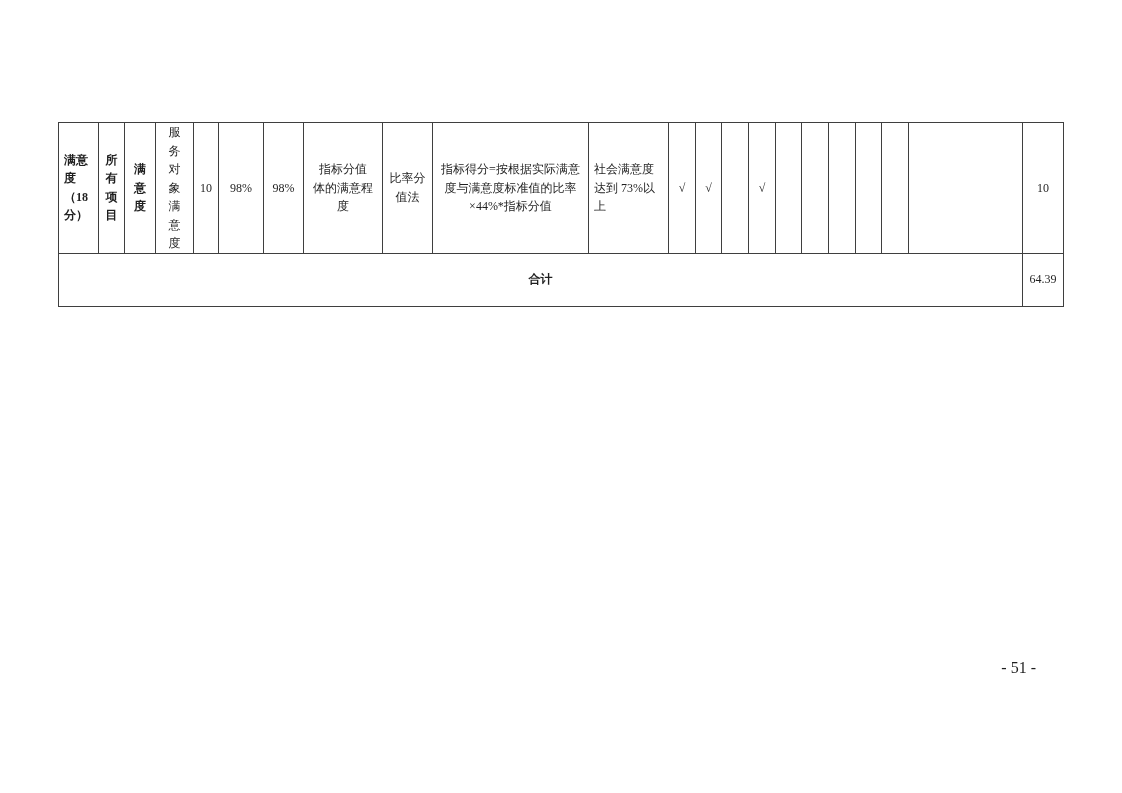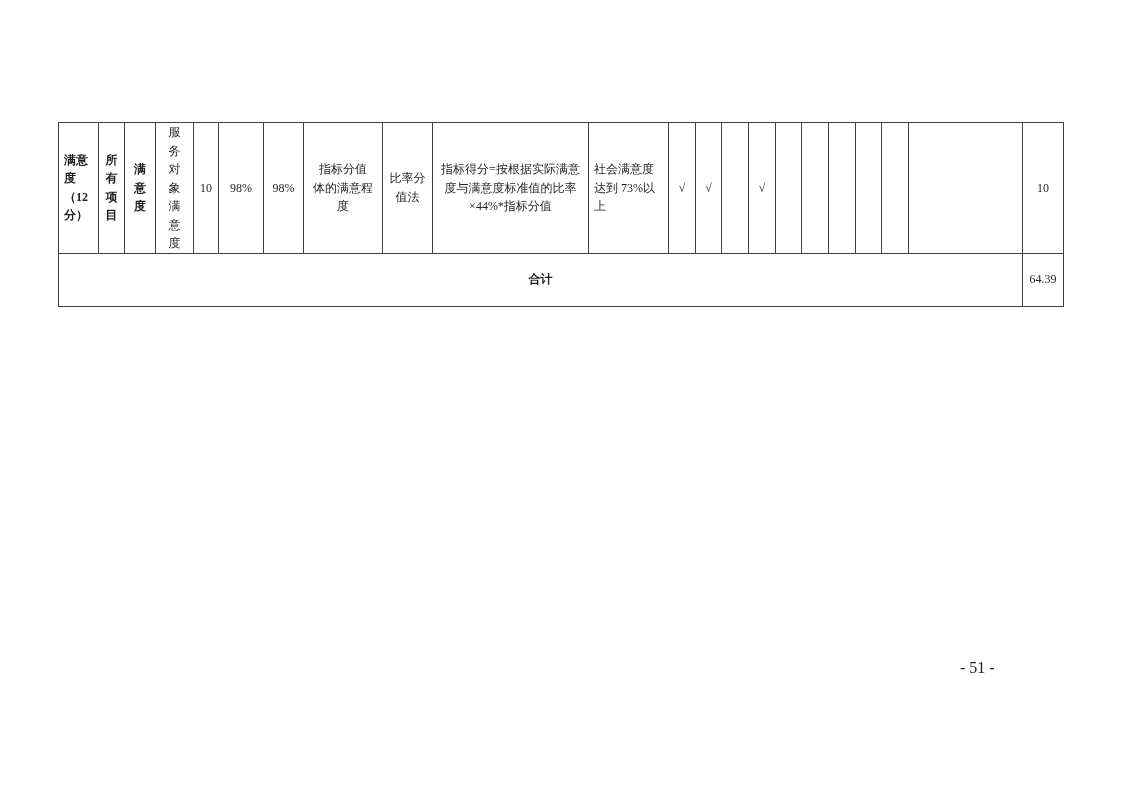--- a/index.html
+++ b/index.html
@@ -34,21 +34,21 @@
   tr.total-row  { height: 53px; }
   .bold { font-weight: bold; }
   .align-left { text-align: left !important; padding-left: 5px !important; }
   td.total-label { font-weight: bold; font-size: 12.5px; }
   td.check-cell { font-size: 13px; }
   .page-number {
     position: absolute;
     left: 960px;
     top: 659px;
     width: 76px;
-    text-align: left;
+    text-align: right;
     font-size: 16px;
     color: #1f1f1f;
   }
 </style>
 </head>
 <body>
 
 <div class="page">
 
   <table class="eval">
@@ -73,21 +73,21 @@
         <col style="width:27px">
       <col style="width:26px">
         <col style="width:27px">
         <col style="width:114px">
       <col style="width:41px">
     </colgroup>
     <tbody>
       <tr class="header-row">
         <td class="bold align-left">满意
 度
-（12
+（18
 分）</td>
         <td class="bold">所
 有
 项
 目</td>
         <td class="bold">满
 意
 度</td>
         <td>服
 务

